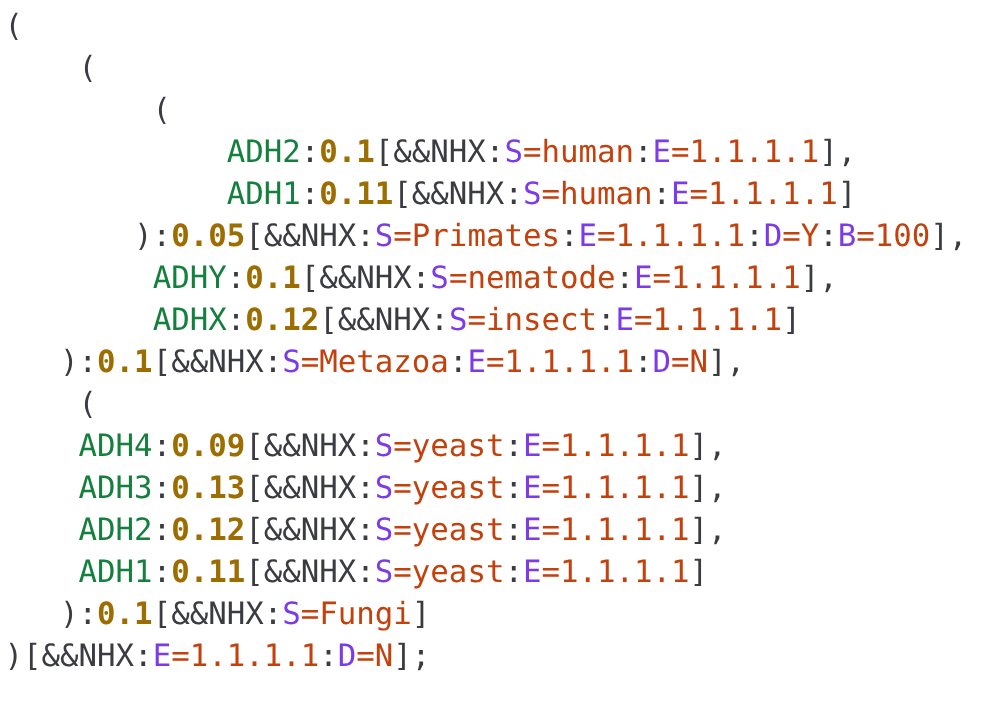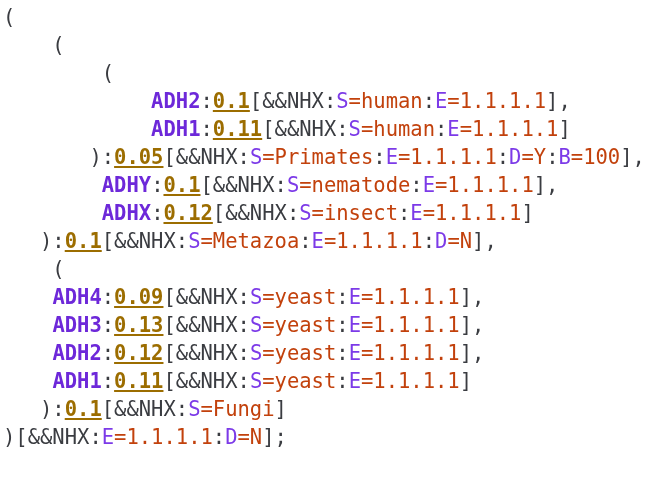--- a/index.html
+++ b/index.html
@@ -16,21 +16,21 @@
     margin: 0;
     padding: 3px 0 0 3px;
     font-family: "DejaVu Sans Mono", "Liberation Mono", monospace;
     font-size: 20.5px;
     line-height: 28px;
     white-space: pre;
   }
   .code-line { height: 28px; }
   
   .tok-p { color: #3a3c41; }                    
-  .tok-n { color: #6d28d9; font-weight: bold; }                    
-  .tok-b { color: #9c6d00; font-weight: bold; text-decoration: underline; } 
+  .tok-n { color: #15803d; }                    
+  .tok-b { color: #9c6d00; font-weight: bold; } 
   .tok-k { color: #7c3ae8; }                    
   .tok-v { color: #c2410c; }                    
 </style>
 </head>
 <body>
 
 <pre class="code"><div class="code-line"><span class="tok-p">(</span></div><div class="code-line"><span class="tok-p">    (</span></div><div class="code-line"><span class="tok-p">        (</span></div><div class="code-line"><span class="tok-p">            </span><span class="tok-n">ADH2</span><span class="tok-p">:</span><span class="tok-b">0.1</span><span class="tok-p">[&amp;&amp;NHX:</span><span class="tok-k">S</span><span class="tok-v">=human</span><span class="tok-p">:</span><span class="tok-k">E</span><span class="tok-v">=1.1.1.1</span><span class="tok-p">],</span></div><div class="code-line"><span class="tok-p">            </span><span class="tok-n">ADH1</span><span class="tok-p">:</span><span class="tok-b">0.11</span><span class="tok-p">[&amp;&amp;NHX:</span><span class="tok-k">S</span><span class="tok-v">=human</span><span class="tok-p">:</span><span class="tok-k">E</span><span class="tok-v">=1.1.1.1</span><span class="tok-p">]</span></div><div class="code-line"><span class="tok-p">       ):</span><span class="tok-b">0.05</span><span class="tok-p">[&amp;&amp;NHX:</span><span class="tok-k">S</span><span class="tok-v">=Primates</span><span class="tok-p">:</span><span class="tok-k">E</span><span class="tok-v">=1.1.1.1</span><span class="tok-p">:</span><span class="tok-k">D</span><span class="tok-v">=Y</span><span class="tok-p">:</span><span class="tok-k">B</span><span class="tok-v">=100</span><span class="tok-p">],</span></div><div class="code-line"><span class="tok-p">        </span><span class="tok-n">ADHY</span><span class="tok-p">:</span><span class="tok-b">0.1</span><span class="tok-p">[&amp;&amp;NHX:</span><span class="tok-k">S</span><span class="tok-v">=nematode</span><span class="tok-p">:</span><span class="tok-k">E</span><span class="tok-v">=1.1.1.1</span><span class="tok-p">],</span></div><div class="code-line"><span class="tok-p">        </span><span class="tok-n">ADHX</span><span class="tok-p">:</span><span class="tok-b">0.12</span><span class="tok-p">[&amp;&amp;NHX:</span><span class="tok-k">S</span><span class="tok-v">=insect</span><span class="tok-p">:</span><span class="tok-k">E</span><span class="tok-v">=1.1.1.1</span><span class="tok-p">]</span></div><div class="code-line"><span class="tok-p">   ):</span><span class="tok-b">0.1</span><span class="tok-p">[&amp;&amp;NHX:</span><span class="tok-k">S</span><span class="tok-v">=Metazoa</span><span class="tok-p">:</span><span class="tok-k">E</span><span class="tok-v">=1.1.1.1</span><span class="tok-p">:</span><span class="tok-k">D</span><span class="tok-v">=N</span><span class="tok-p">],</span></div><div class="code-line"><span class="tok-p">    (</span></div><div class="code-line"><span class="tok-p">    </span><span class="tok-n">ADH4</span><span class="tok-p">:</span><span class="tok-b">0.09</span><span class="tok-p">[&amp;&amp;NHX:</span><span class="tok-k">S</span><span class="tok-v">=yeast</span><span class="tok-p">:</span><span class="tok-k">E</span><span class="tok-v">=1.1.1.1</span><span class="tok-p">],</span></div><div class="code-line"><span class="tok-p">    </span><span class="tok-n">ADH3</span><span class="tok-p">:</span><span class="tok-b">0.13</span><span class="tok-p">[&amp;&amp;NHX:</span><span class="tok-k">S</span><span class="tok-v">=yeast</span><span class="tok-p">:</span><span class="tok-k">E</span><span class="tok-v">=1.1.1.1</span><span class="tok-p">],</span></div><div class="code-line"><span class="tok-p">    </span><span class="tok-n">ADH2</span><span class="tok-p">:</span><span class="tok-b">0.12</span><span class="tok-p">[&amp;&amp;NHX:</span><span class="tok-k">S</span><span class="tok-v">=yeast</span><span class="tok-p">:</span><span class="tok-k">E</span><span class="tok-v">=1.1.1.1</span><span class="tok-p">],</span></div><div class="code-line"><span class="tok-p">    </span><span class="tok-n">ADH1</span><span class="tok-p">:</span><span class="tok-b">0.11</span><span class="tok-p">[&amp;&amp;NHX:</span><span class="tok-k">S</span><span class="tok-v">=yeast</span><span class="tok-p">:</span><span class="tok-k">E</span><span class="tok-v">=1.1.1.1</span><span class="tok-p">]</span></div><div class="code-line"><span class="tok-p">   ):</span><span class="tok-b">0.1</span><span class="tok-p">[&amp;&amp;NHX:</span><span class="tok-k">S</span><span class="tok-v">=Fungi</span><span class="tok-p">]</span></div><div class="code-line"><span class="tok-p">)[&amp;&amp;NHX:</span><span class="tok-k">E</span><span class="tok-v">=1.1.1.1</span><span class="tok-p">:</span><span class="tok-k">D</span><span class="tok-v">=N</span><span class="tok-p">];</span></div></pre>
 
 </body></html>

